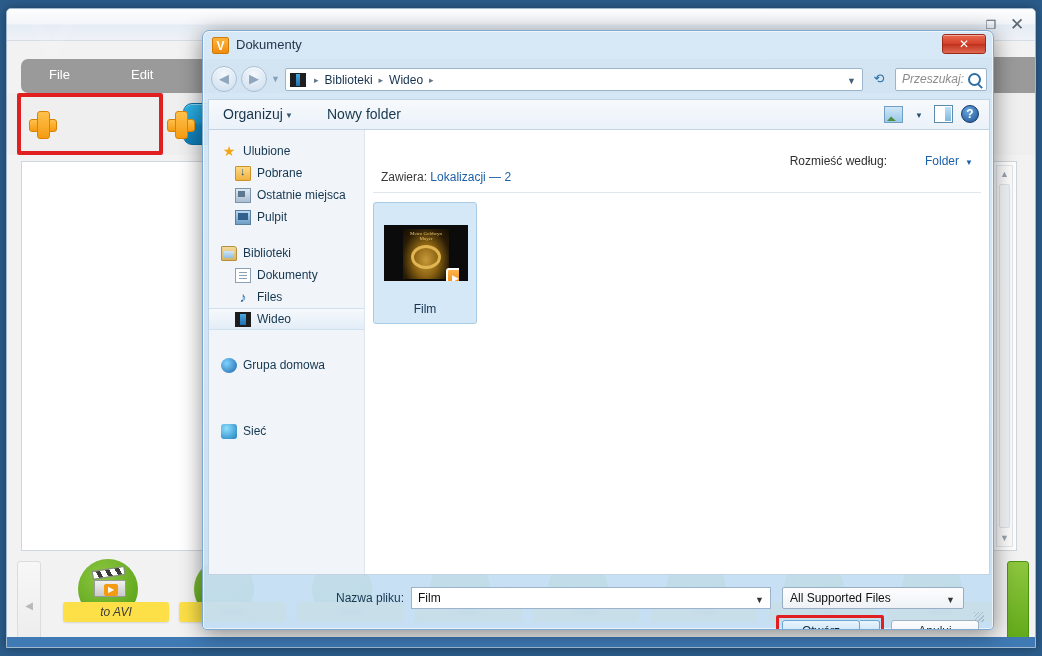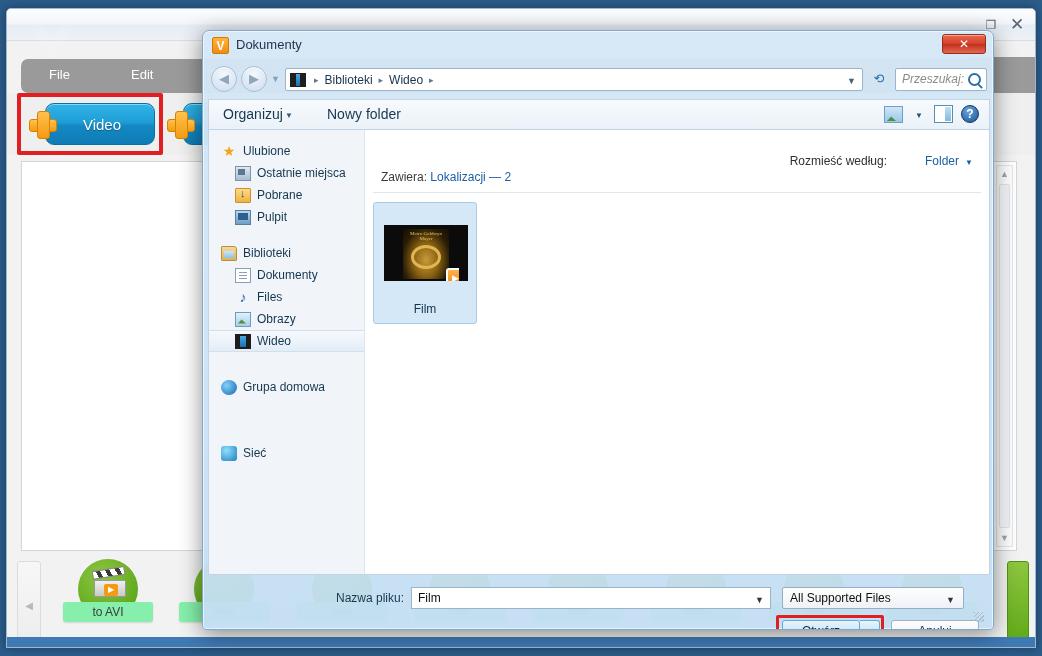--- a/index.html
+++ b/index.html
@@ -161,28 +161,28 @@
     position: absolute;
     width: 78px; height: 92px;
     top: 550px;
   }
   .fmt-circle {
     position: absolute; left: 9px; top: 0;
     width: 60px; height: 60px; border-radius: 50%;
     background: radial-gradient(circle at 40% 30%, #8ec641, #4f9d10);
   }
   .fmt-label {
-    position: absolute; left: -6px; top: 43px; width: 90px;
-    background: #86efac;
+    position: absolute; left: -6px; top: 43px; width: 106px;
+    background: #fde047;
     border-radius: 3px;
     padding: 3px 0;
     text-align: center;
     font-size: 12px; color: #3c3c3c;
     box-shadow: 0 1px 2px rgba(0,0,0,.12);
-    white-space: nowrap; overflow: hidden;
+    white-space: nowrap; overflow: hidden; font-style: italic;
   }
   .fmt-blur .fmt-label {
     color: transparent;
     text-shadow: 0 0 4px rgba(60,60,60,.75);
   }
   .clap {
     position: absolute; left: 16px; top: 12px;
     width: 32px; height: 26px;
   }
   .clap .body {
@@ -620,21 +620,20 @@
       <div class="bg-menu-item" style="left:110px">Edit</div>
       <div class="bg-menu-item bg-menu-dim" style="left:186px">Convert</div>
     </div>
 
     <div id="bg-rightmenu">om</div>
     <div id="bg-offbtn">FF</div>
 
     <div id="bg-toolbar">
       <div id="addvideo" class="addbtn">
         <span class="plus"></span>
-        <span class="pill">Video</span>
       </div>
       <div id="addvideo2" class="addbtn">
         <span class="plus"></span>
         <span class="pill"></span>
       </div>
     </div>
     <div id="bg-redbox"></div>
 
     <div id="bg-list">
       <div id="bg-vscroll">
@@ -731,49 +730,45 @@
     </div>
 
     <div id="dlg-body">
 
       <div id="navpane">
         <div class="nav-row">
           <span class="nicon ic-star">★</span>
           <span>Ulubione</span>
         </div>
         <div class="nav-row child">
+          <span class="nicon ic-download"></span>
+          <span>Pobrane</span>
+        </div>
+        <div class="nav-row child">
           <span class="nicon ic-recent"></span>
           <span>Ostatnie miejsca</span>
-        </div>
-        <div class="nav-row child">
-          <span class="nicon ic-download"></span>
-          <span>Pobrane</span>
         </div>
         <div class="nav-row child">
           <span class="nicon ic-desktop"></span>
           <span>Pulpit</span>
         </div>
 
         <div class="nav-gap"></div>
 
         <div class="nav-row">
           <span class="nicon ic-libs"></span>
           <span>Biblioteki</span>
         </div>
         <div class="nav-row child">
           <span class="nicon ic-doc"></span>
           <span>Dokumenty</span>
         </div>
         <div class="nav-row child">
           <span class="nicon ic-music">♪</span>
           <span>Files</span>
-        </div>
-        <div class="nav-row child">
-          <span class="nicon ic-pic"></span>
-          <span>Obrazy</span>
         </div>
         <div class="nav-row child selected">
           <span class="nicon ic-video"></span>
           <span>Wideo</span>
         </div>
 
         <div class="nav-gap" style="height:24px"></div>
         <div class="nav-row">
           <span class="nicon ic-home"></span>
           <span>Grupa domowa</span>

